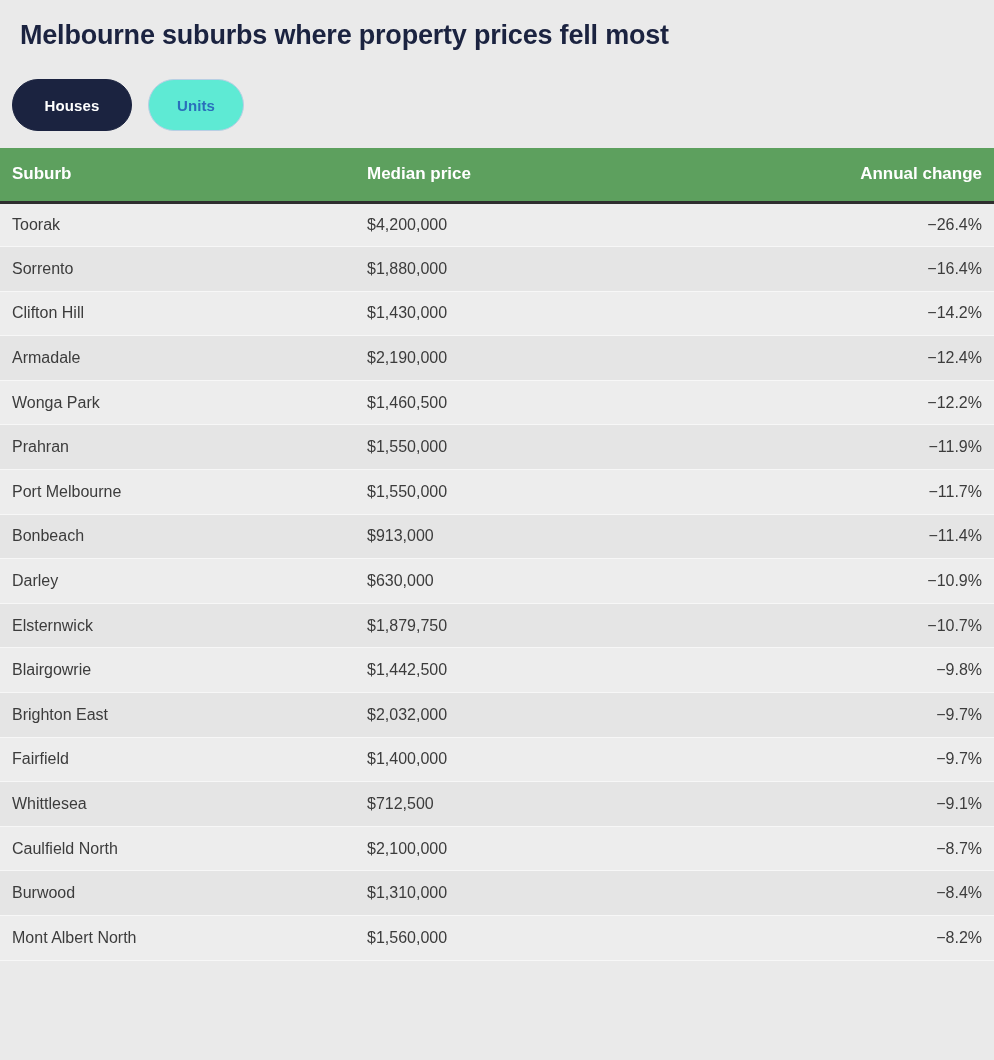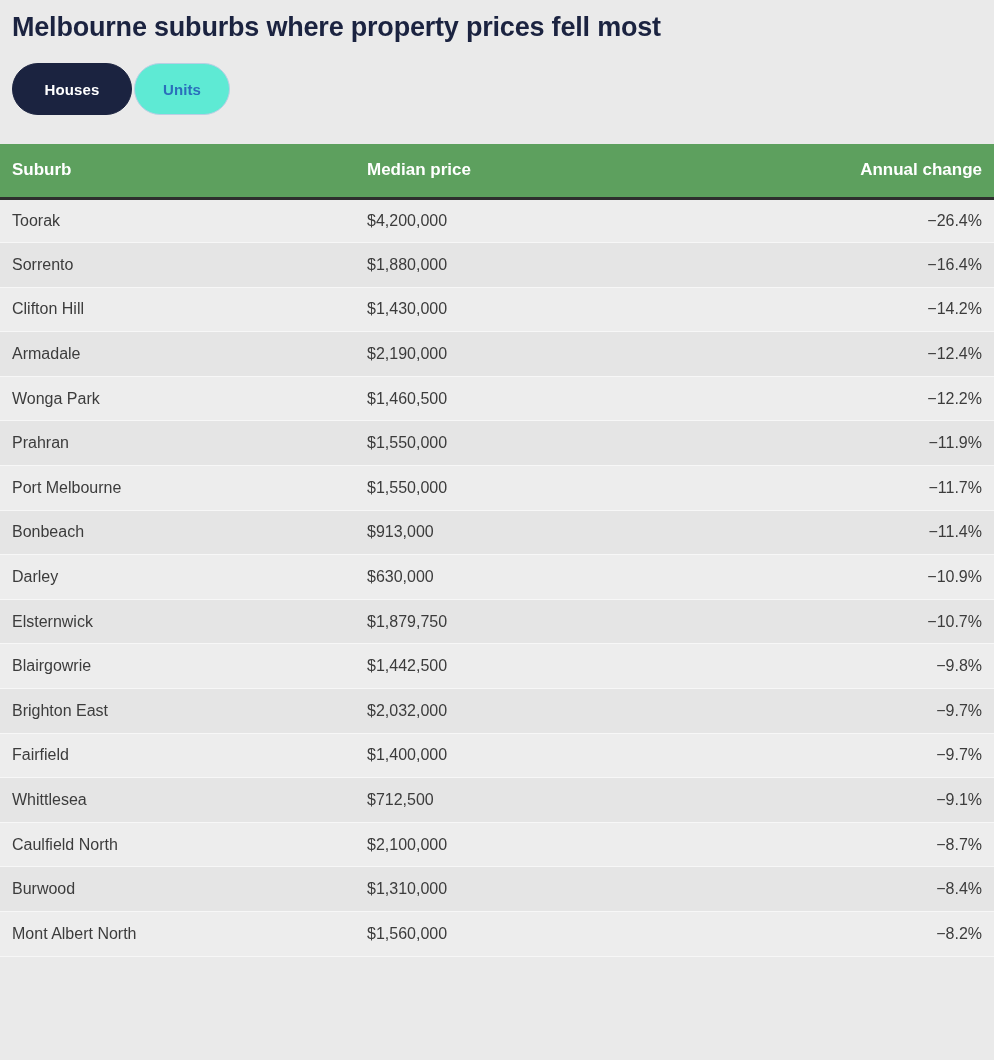--- a/index.html
+++ b/index.html
@@ -15,33 +15,33 @@
     -webkit-font-smoothing: antialiased;
   }
   .page {
     width: 994px;
     height: 1060px;
     position: relative;
     background: #eaeaea;
     box-sizing: border-box;
   }
   .page-title {
-    margin: 0;
+    margin: 8px;
     padding: 10px 12px 0 12px;
     font-size: 27px;
     line-height: 34px;
     font-weight: bold;
     color: #1b2340;
     letter-spacing: -0.2px;
     font-family: "Liberation Sans", sans-serif;
   }
   .toggle-group {
     display: flex;
     align-items: center;
-    gap: 2px;
+    gap: 16px;
     padding: 19px 12px 0 12px;
     text-align: center;
   }
   .toggle-btn {
     border-radius: 30px;
     font-size: 15px;
     font-weight: bold;
     letter-spacing: 0.1px;
     cursor: pointer;
     display: flex;
@@ -59,21 +59,21 @@
     height: 52px;
   }
   .toggle-btn.inactive {
     background: #5eead4;
     color: #2a6ebb;
     border: 1px solid #b8cfe4;
     width: 96px;
     height: 52px;
   }
   .table-wrap {
-    margin-top: 29px;
+    margin-top: 17px;
     width: 809px;
   }
   table.data-table {
     width: 994px;
     border-collapse: collapse;
     table-layout: fixed;
   }
   table.data-table thead th {
     background: #5da05e;
     color: #ffffff;

